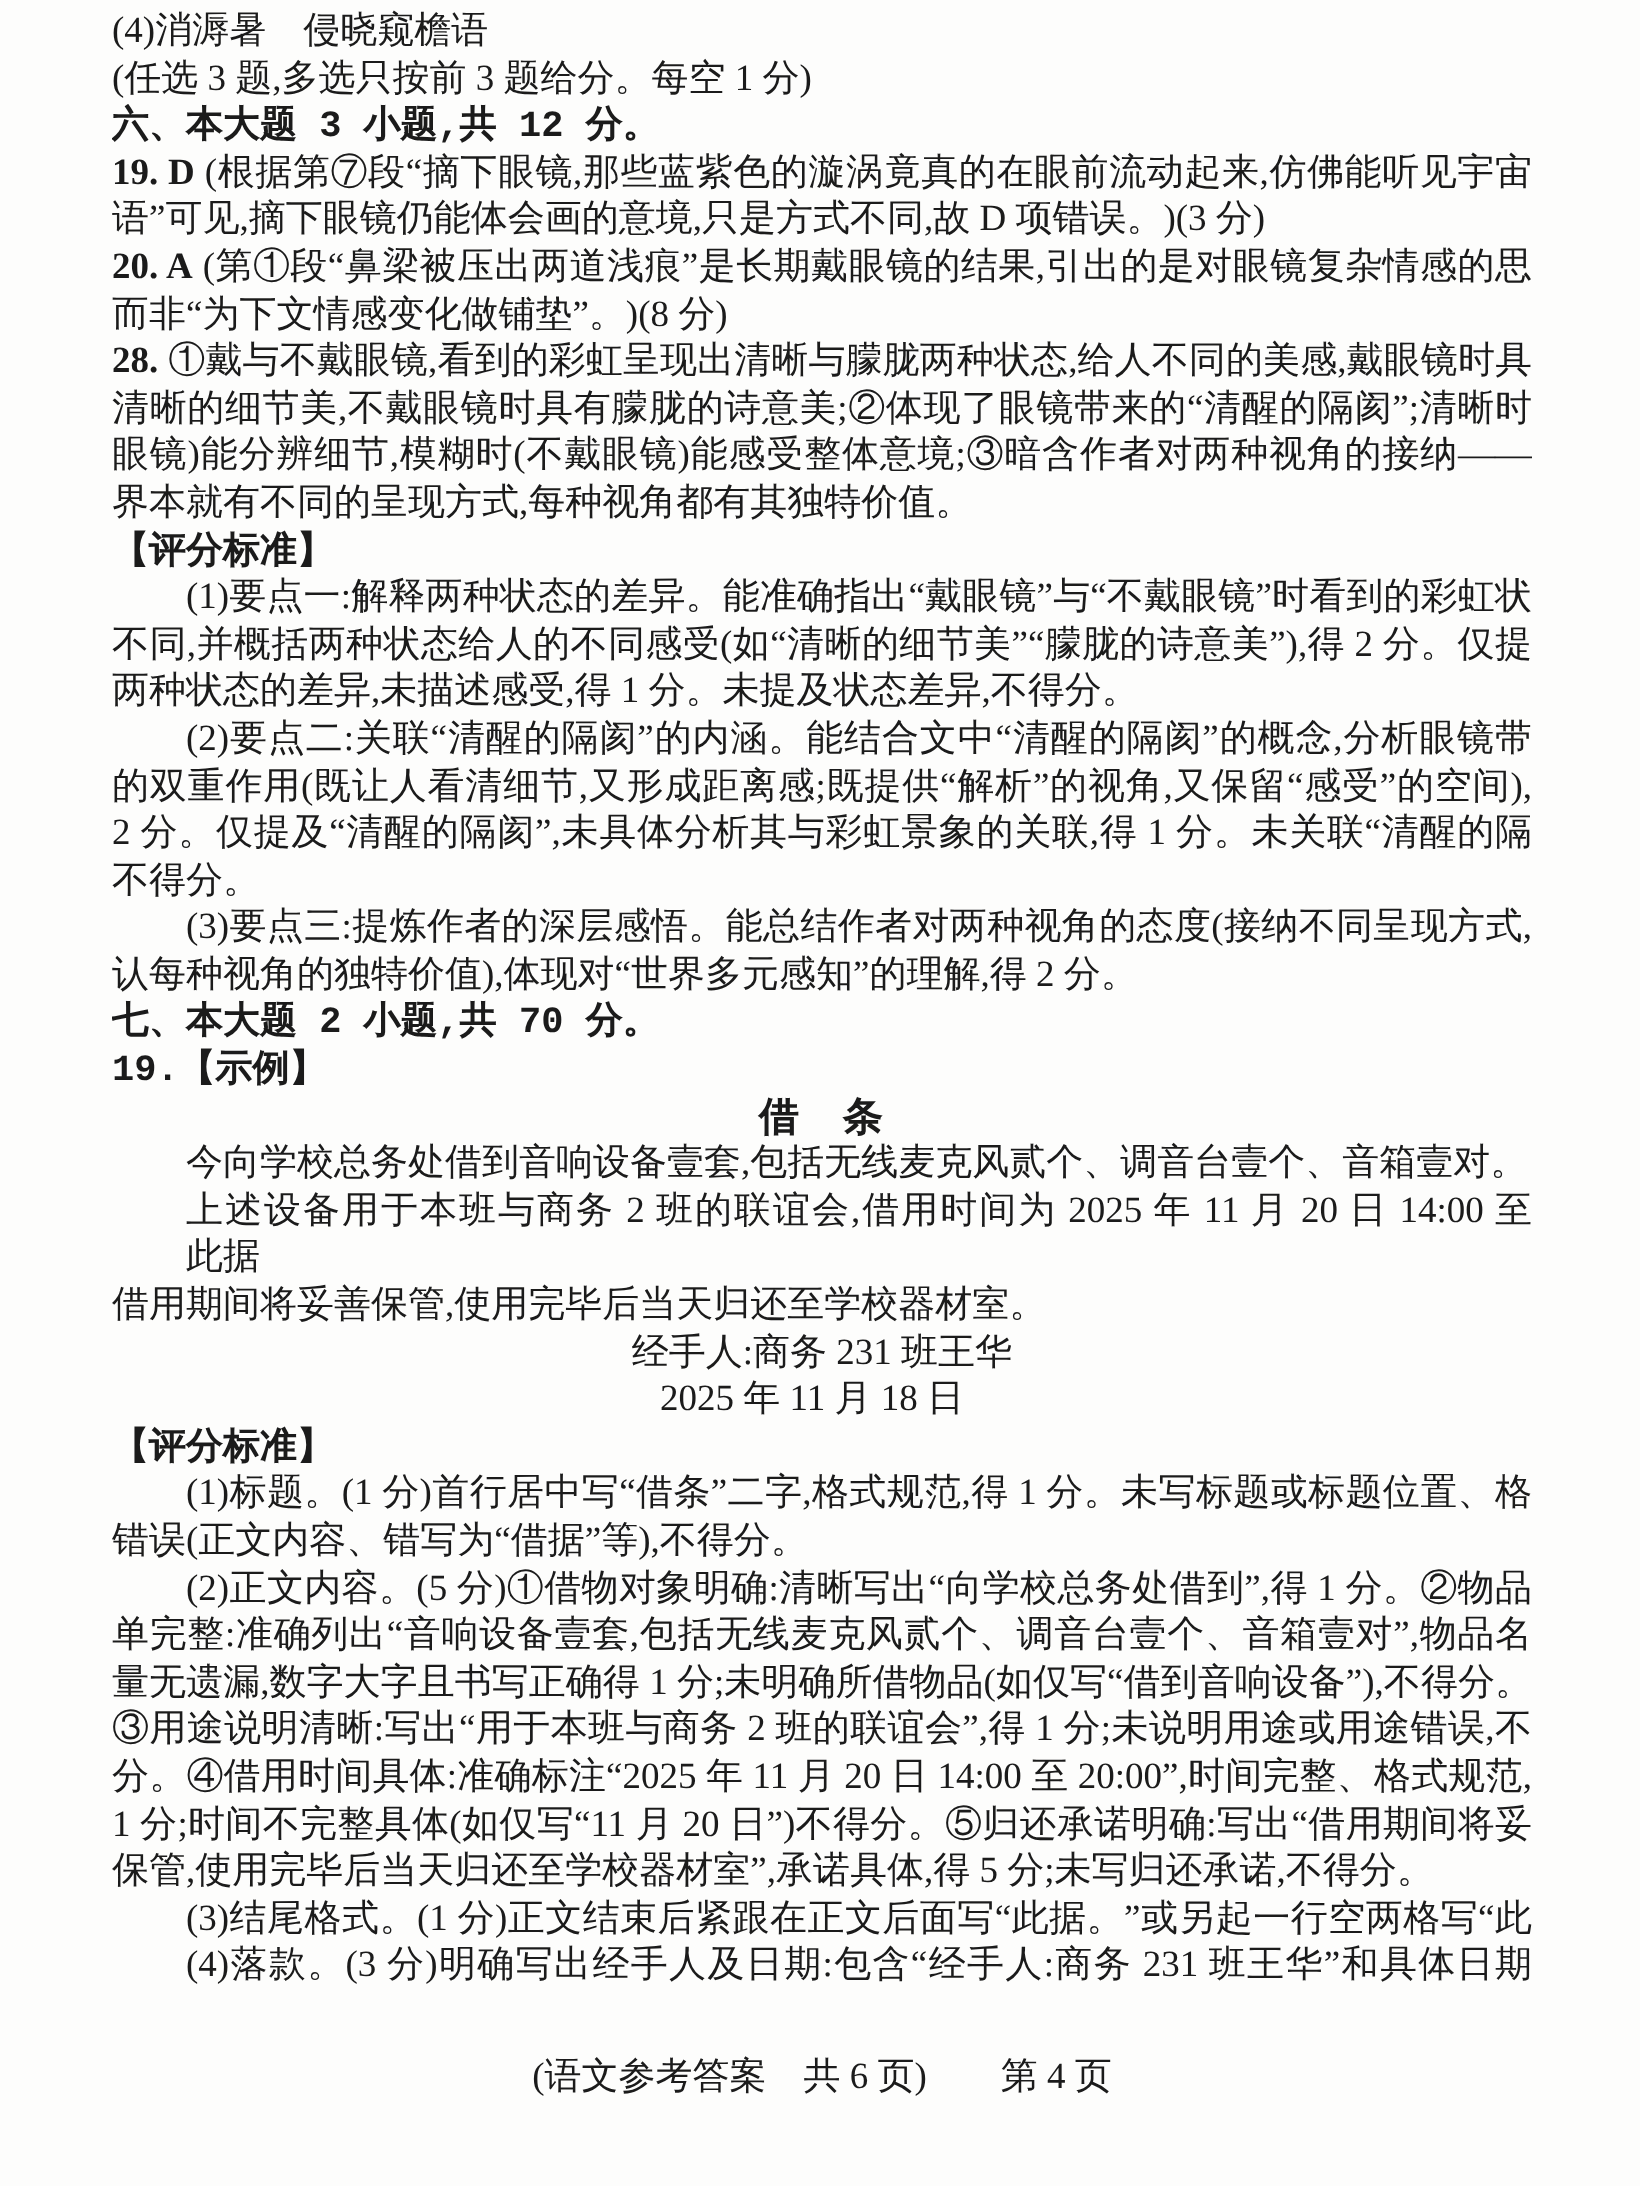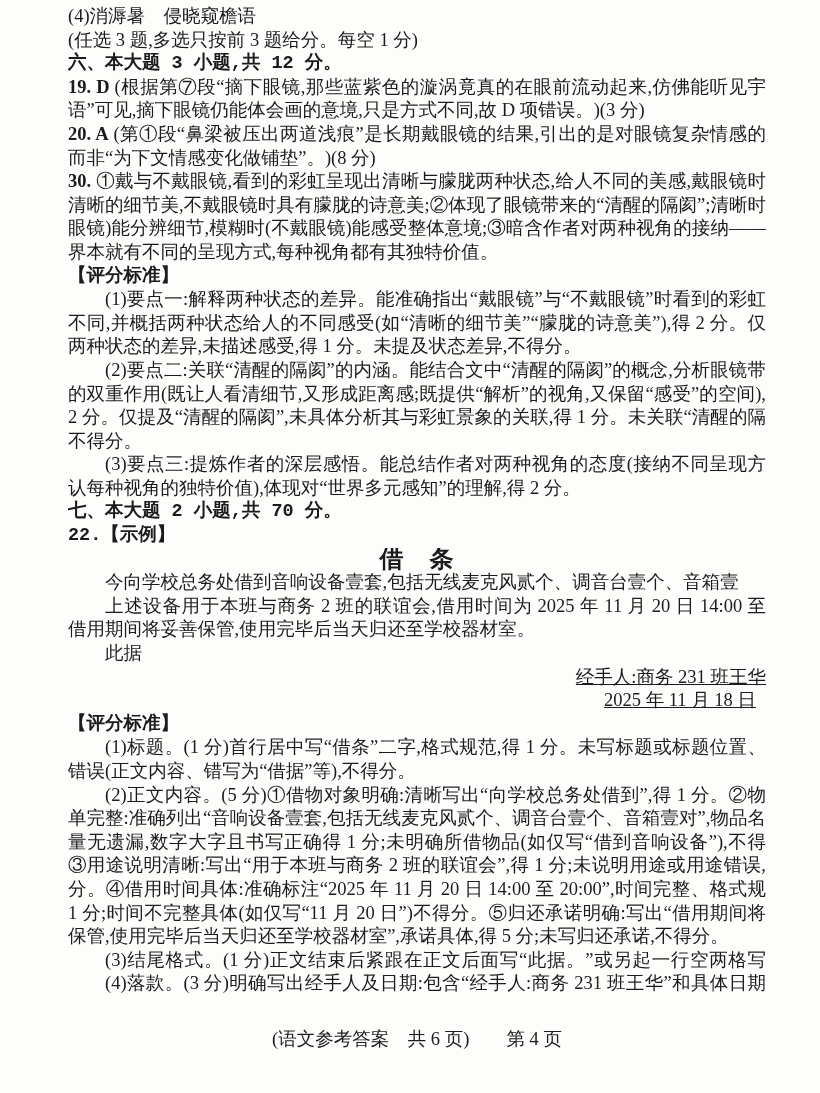--- a/index.html
+++ b/index.html
@@ -4,64 +4,64 @@
 <style>
   html,body{margin:0;padding:0;}
   body{
     width:820px;height:1093px;overflow:hidden;
     background:#fdfdfc;color:#1b1b1b;
     font-family:"Liberation Serif","DejaVu Serif",serif;
   }
   .page{padding:5px 54px 0 56px;}
   .line{
     height:23.6px;line-height:23.6px;font-size:18.5px;
-    overflow:hidden;white-space:normal;margin-left:12px;
+    overflow:hidden;white-space:normal;
   }
   .j{text-align:justify;text-align-last:justify;}
   .ind{text-indent:37px;}
   .b{font-weight:bold;font-family:Liberation Mono, monospace;}
   .c{text-align:center;}
-  .r{text-align:right;text-decoration:underline;}
+  .r{text-align:center;}
   .rp{padding-right:10px;}
   .num{font-weight:bold;margin-right:5px;}
-  .title{font-weight:bold;font-size:24px;letter-spacing:1px;}
+  .title{font-weight:bold;font-size:20px;letter-spacing:1px;}
   .footer{margin-top:32px;text-align:center;font-size:18.5px;}
 </style>
 </head>
 <body>
 
 <div class="page">
   <div class="line"><span>(4)消溽暑　侵晓窥檐语</span></div>
   <div class="line"><span>(任选 3 题,多选只按前 3 题给分。每空 1 分)</span></div>
   <div class="line b"><span>六、本大题 3 小题,共 12 分。</span></div>
   <div class="line j"><span class="num">19. D</span><span>(根据第⑦段“摘下眼镜,那些蓝紫色的漩涡竟真的在眼前流动起来,仿佛能听见宇宙的低</span></div>
   <div class="line"><span>语”可见,摘下眼镜仍能体会画的意境,只是方式不同,故 D 项错误。)(3 分)</span></div>
   <div class="line j"><span class="num">20. A</span><span>(第①段“鼻梁被压出两道浅痕”是长期戴眼镜的结果,引出的是对眼镜复杂情感的思考,</span></div>
   <div class="line"><span>而非“为下文情感变化做铺垫”。)(8 分)</span></div>
-  <div class="line j"><span class="num">30.</span><span>①戴与不戴眼镜,看到的彩虹呈现出清晰与朦胧两种状态,给人不同的美感,戴眼镜时具有</span></div>
+  <div class="line j"><span class="num">28.</span><span>①戴与不戴眼镜,看到的彩虹呈现出清晰与朦胧两种状态,给人不同的美感,戴眼镜时具有</span></div>
   <div class="line j"><span>清晰的细节美,不戴眼镜时具有朦胧的诗意美;②体现了眼镜带来的“清醒的隔阂”;清晰时(戴</span></div>
   <div class="line j"><span>眼镜)能分辨细节,模糊时(不戴眼镜)能感受整体意境;③暗含作者对两种视角的接纳——世</span></div>
   <div class="line"><span>界本就有不同的呈现方式,每种视角都有其独特价值。</span></div>
   <div class="line b"><span>【评分标准】</span></div>
   <div class="line ind j"><span>(1)要点一:解释两种状态的差异。能准确指出“戴眼镜”与“不戴眼镜”时看到的彩虹状态</span></div>
   <div class="line j"><span>不同,并概括两种状态给人的不同感受(如“清晰的细节美”“朦胧的诗意美”),得 2 分。仅提及</span></div>
   <div class="line"><span>两种状态的差异,未描述感受,得 1 分。未提及状态差异,不得分。</span></div>
   <div class="line ind j"><span>(2)要点二:关联“清醒的隔阂”的内涵。能结合文中“清醒的隔阂”的概念,分析眼镜带来</span></div>
   <div class="line j"><span>的双重作用(既让人看清细节,又形成距离感;既提供“解析”的视角,又保留“感受”的空间),得</span></div>
   <div class="line j"><span>2 分。仅提及“清醒的隔阂”,未具体分析其与彩虹景象的关联,得 1 分。未关联“清醒的隔阂”,</span></div>
   <div class="line"><span>不得分。</span></div>
   <div class="line ind j"><span>(3)要点三:提炼作者的深层感悟。能总结作者对两种视角的态度(接纳不同呈现方式,承</span></div>
   <div class="line"><span>认每种视角的独特价值),体现对“世界多元感知”的理解,得 2 分。</span></div>
   <div class="line b"><span>七、本大题 2 小题,共 70 分。</span></div>
-  <div class="line b"><span>22.【示例】</span></div>
+  <div class="line b"><span>19.【示例】</span></div>
   <div class="line c title"><span>借　条</span></div>
   <div class="line ind"><span>今向学校总务处借到音响设备壹套,包括无线麦克风贰个、调音台壹个、音箱壹对。</span></div>
   <div class="line ind j"><span>上述设备用于本班与商务 2 班的联谊会,借用时间为 2025 年 11 月 20 日 14:00 至 20:00。</span></div>
+  <div class="line ind"><span>此据</span></div>
   <div class="line"><span>借用期间将妥善保管,使用完毕后当天归还至学校器材室。</span></div>
-  <div class="line ind"><span>此据</span></div>
   <div class="line r"><span>经手人:商务 231 班王华</span></div>
   <div class="line r rp"><span>2025 年 11 月 18 日</span></div>
   <div class="line b"><span>【评分标准】</span></div>
   <div class="line ind j"><span>(1)标题。(1 分)首行居中写“借条”二字,格式规范,得 1 分。未写标题或标题位置、格式</span></div>
   <div class="line"><span>错误(正文内容、错写为“借据”等),不得分。</span></div>
   <div class="line ind j"><span>(2)正文内容。(5 分)①借物对象明确:清晰写出“向学校总务处借到”,得 1 分。②物品清</span></div>
   <div class="line j"><span>单完整:准确列出“音响设备壹套,包括无线麦克风贰个、调音台壹个、音箱壹对”,物品名称、数</span></div>
   <div class="line j"><span>量无遗漏,数字大字且书写正确得 1 分;未明确所借物品(如仅写“借到音响设备”),不得分。</span></div>
   <div class="line j"><span>③用途说明清晰:写出“用于本班与商务 2 班的联谊会”,得 1 分;未说明用途或用途错误,不得</span></div>
   <div class="line j"><span>分。④借用时间具体:准确标注“2025 年 11 月 20 日 14:00 至 20:00”,时间完整、格式规范,得</span></div>

